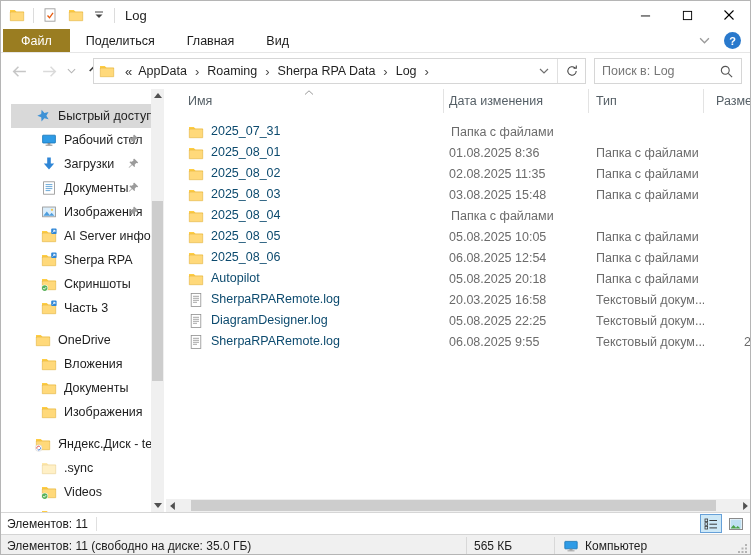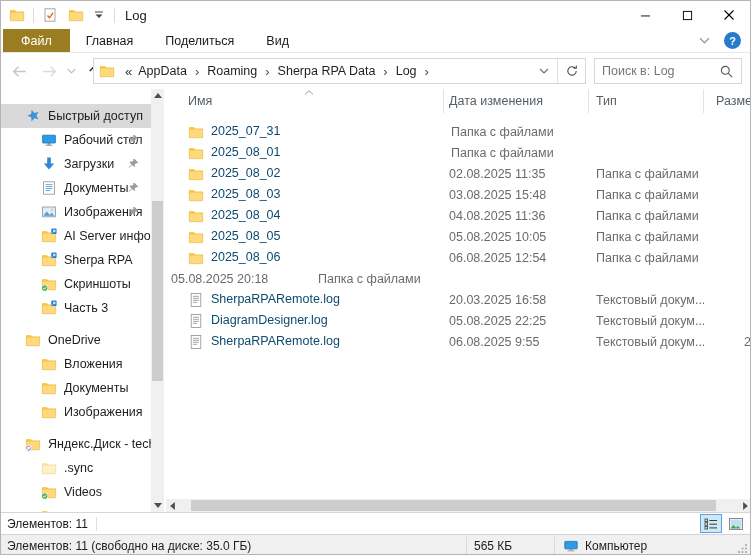--- a/index.html
+++ b/index.html
@@ -39,21 +39,21 @@
   .searchbox input{border:none;outline:none;flex:1;min-width:0;font-family:inherit;font-size:12.5px;color:#333;padding:0 0 0 7px;background:transparent;}
   .searchbox input::placeholder{color:#767676;opacity:1;}
   .search-mag{width:15px;height:15px;margin-right:7px;flex:none;}
 
   
   .main{position:absolute;left:0;top:88px;width:100%;height:423px;background:#fff;}
 
   
   .sidebar{position:absolute;left:0;top:0;width:150px;height:423px;overflow:hidden;padding-top:15px;box-sizing:border-box;}
   .side-item{position:relative;height:24px;display:flex;align-items:center;white-space:nowrap;cursor:default;}
-  .side-item.lvl0{padding-left:24px;}
+  .side-item.lvl0{padding-left:24px;margin-left:10px;}
   .side-item.lvl1{padding-left:40px;}
   .side-item.group{margin-top:8px;}
   .side-item.selected{background:#d9d9d9;}
   .side-ico{width:16px;height:16px;margin-right:7px;flex:none;position:relative;}
   .side-label{overflow:hidden;}
   .side-pin{position:absolute;left:127px;top:6px;width:11px;height:11px;}
   .sidescroll{position:absolute;left:150px;top:0;width:13px;height:423px;background:#f0f0f0;}
   .sidescroll .arr{position:absolute;left:0;width:13px;height:13px;display:flex;align-items:center;justify-content:center;}
   .sidescroll .thumb{position:absolute;left:1px;top:112px;width:11px;height:180px;background:#cdcdcd;}
 
@@ -139,22 +139,22 @@
           <svg width="12" height="12" viewBox="0 0 12 12">
             <line x1="1.5" y1="1.5" x2="10.5" y2="10.5" stroke="#000" stroke-width="1.1"></line>
             <line x1="10.5" y1="1.5" x2="1.5" y2="10.5" stroke="#000" stroke-width="1.1"></line>
           </svg>
         </div>
     </div>
   </div>
 
   <div class="tabsrow">
     <div class="tab file">Файл</div>
+    <div class="tab">Поделиться</div>
     <div class="tab">Главная</div>
-    <div class="tab">Поделиться</div>
     <div class="tab">Вид</div>
     <div class="tabs-right">
       <span>
           <svg width="11" height="7" viewBox="0 0 10 6" fill="none">
             <path d="M1 1l4 4 4-4" stroke="#9a9a9a" stroke-width="1.2"></path>
           </svg>
         </span>
       <span class="help-circle">?</span>
     </div>
   </div>
@@ -473,20 +473,21 @@
           <div class="frow">
             <div class="fcell fc-name">
               <span class="fico">
                 <svg viewBox="0 0 16 16">
                   <path fill="#ffcd43" d="M1 3h4.8l1.7 1.7H15v1H1z"></path>
                   <path fill="#ffd97a" stroke="#e3b23a" stroke-width=".6" d="M1.3 5h13.4v8.7H1.3z"></path>
                 </svg>
               </span>
               <span>2025_08_01</span>
             </div>
+            <div class="fcell fc-date">01.08.2025 8:36</div>
             <div class="fcell fc-type">Папка с файлами</div>
             <div class="fcell fc-size"></div>
           </div>
           <div class="frow">
             <div class="fcell fc-name">
               <span class="fico">
                 <svg viewBox="0 0 16 16">
                   <path fill="#ffcd43" d="M1 3h4.8l1.7 1.7H15v1H1z"></path>
                   <path fill="#ffd97a" stroke="#e3b23a" stroke-width=".6" d="M1.3 5h13.4v8.7H1.3z"></path>
                 </svg>
@@ -514,21 +515,20 @@
           <div class="frow">
             <div class="fcell fc-name">
               <span class="fico">
                 <svg viewBox="0 0 16 16">
                   <path fill="#ffcd43" d="M1 3h4.8l1.7 1.7H15v1H1z"></path>
                   <path fill="#ffd97a" stroke="#e3b23a" stroke-width=".6" d="M1.3 5h13.4v8.7H1.3z"></path>
                 </svg>
               </span>
               <span>2025_08_04</span>
             </div>
-            <div class="fcell fc-date">04.08.2025 11:36</div>
             <div class="fcell fc-type">Папка с файлами</div>
             <div class="fcell fc-size"></div>
           </div>
           <div class="frow">
             <div class="fcell fc-name">
               <span class="fico">
                 <svg viewBox="0 0 16 16">
                   <path fill="#ffcd43" d="M1 3h4.8l1.7 1.7H15v1H1z"></path>
                   <path fill="#ffd97a" stroke="#e3b23a" stroke-width=".6" d="M1.3 5h13.4v8.7H1.3z"></path>
                 </svg>
@@ -547,20 +547,29 @@
                   <path fill="#ffd97a" stroke="#e3b23a" stroke-width=".6" d="M1.3 5h13.4v8.7H1.3z"></path>
                 </svg>
               </span>
               <span>2025_08_06</span>
             </div>
             <div class="fcell fc-date">06.08.2025 12:54</div>
             <div class="fcell fc-type">Папка с файлами</div>
             <div class="fcell fc-size"></div>
           </div>
           <div class="frow">
+            <div class="fcell fc-name">
+              <span class="fico">
+                <svg viewBox="0 0 16 16">
+                  <path fill="#ffcd43" d="M1 3h4.8l1.7 1.7H15v1H1z"></path>
+                  <path fill="#ffd97a" stroke="#e3b23a" stroke-width=".6" d="M1.3 5h13.4v8.7H1.3z"></path>
+                </svg>
+              </span>
+              <span>Autopilot</span>
+            </div>
             <div class="fcell fc-date">05.08.2025 20:18</div>
             <div class="fcell fc-type">Папка с файлами</div>
             <div class="fcell fc-size"></div>
           </div>
           <div class="frow">
             <div class="fcell fc-name">
               <span class="fico">
                 <svg viewBox="0 0 16 16">
                   <rect x="3.2" y="1.5" width="9.6" height="13" fill="#fff" stroke="#8f8f8f" stroke-width=".8"></rect>
                   <g stroke="#8f8f8f" stroke-width=".8">

